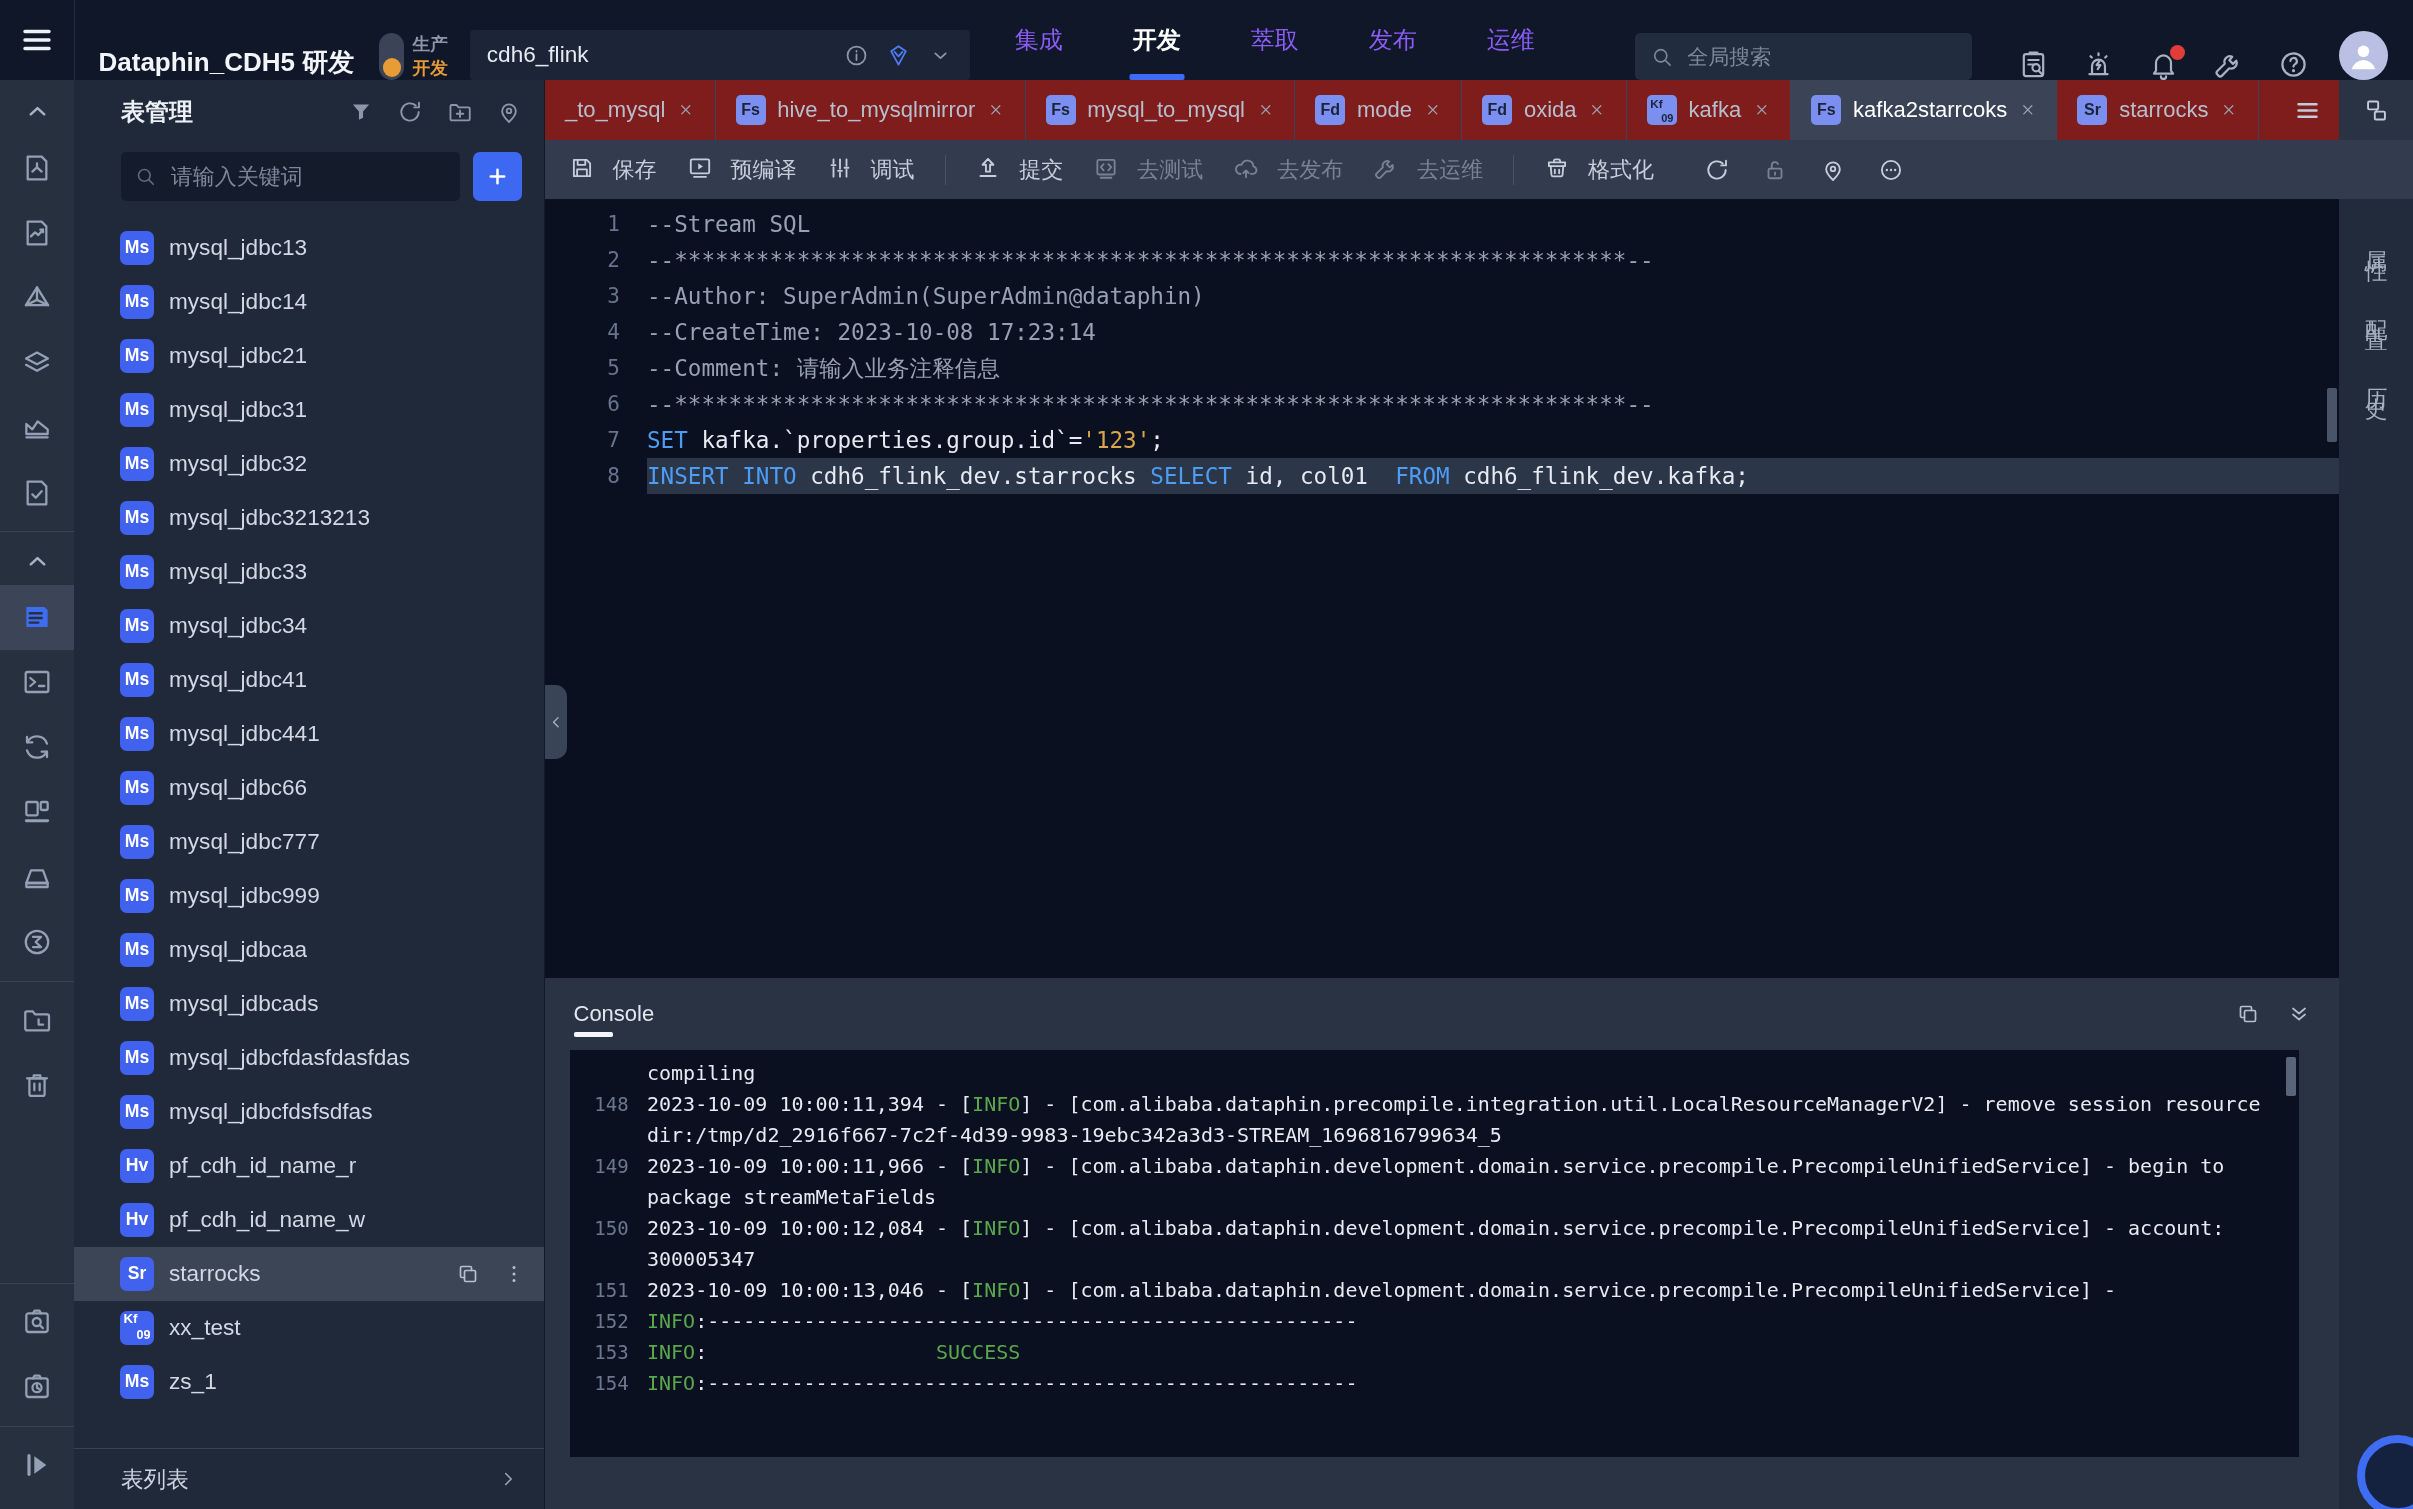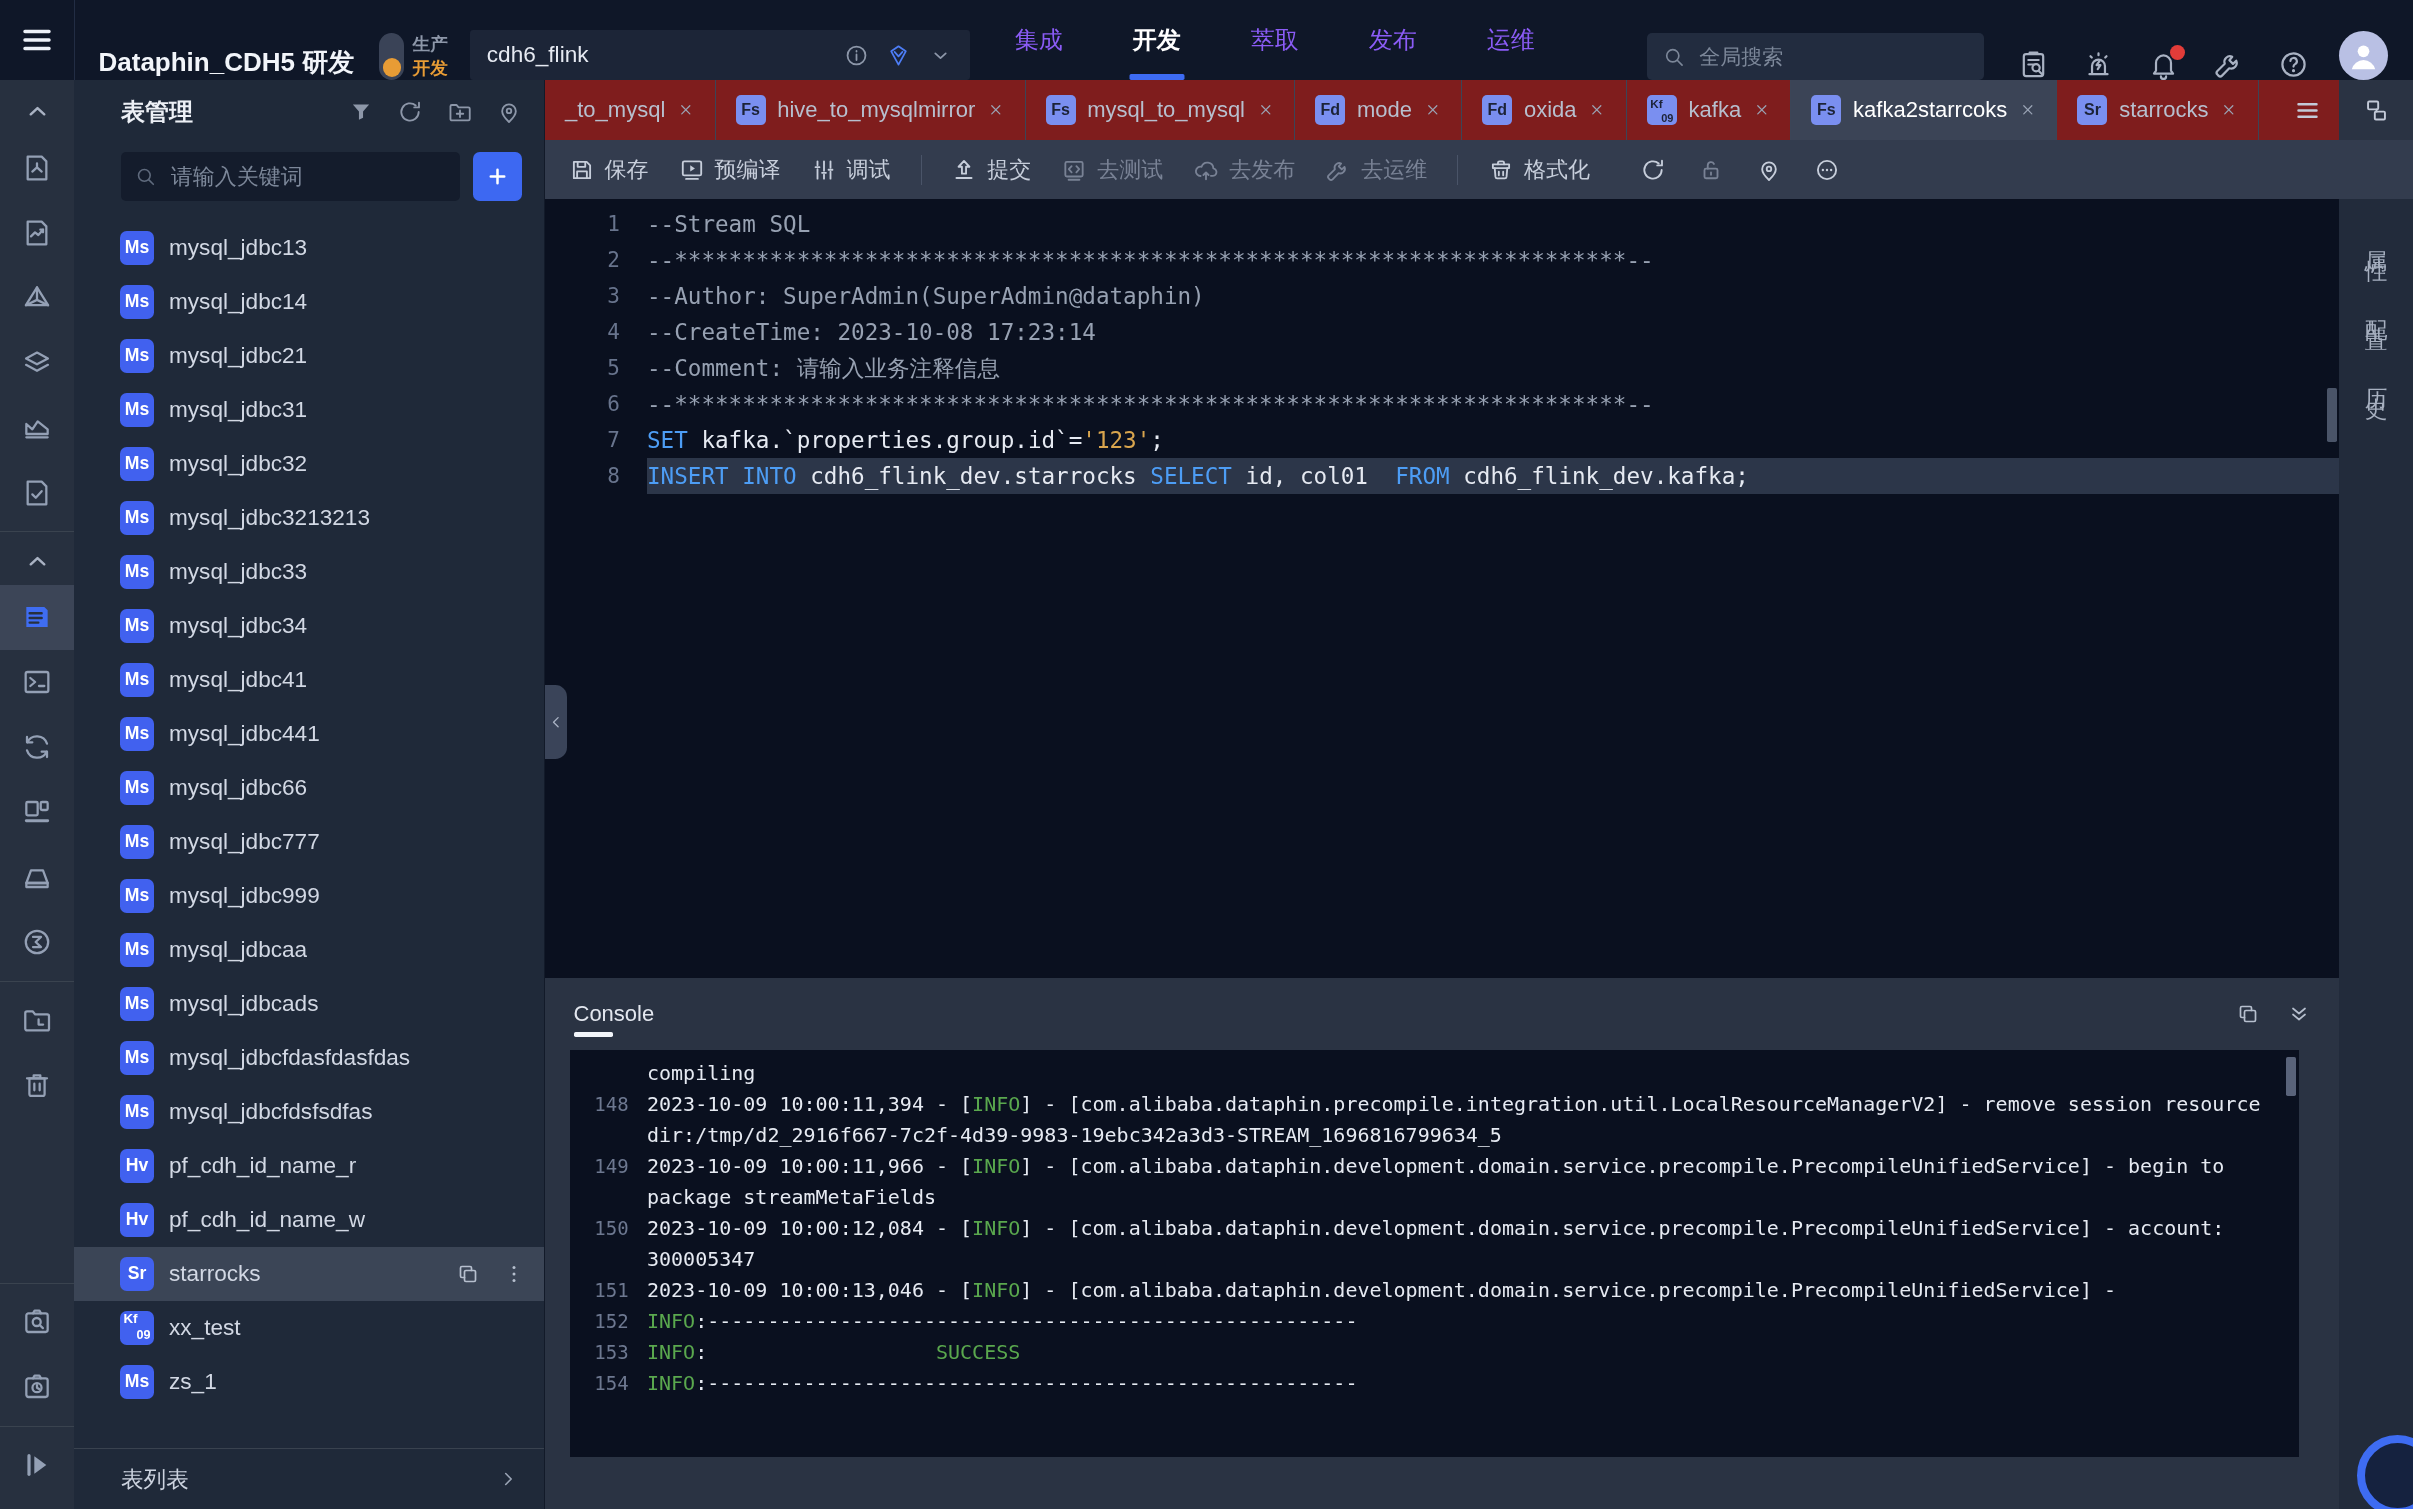--- a/index.html
+++ b/index.html
@@ -25,21 +25,21 @@
   .proj-value{flex:1;font-size:22.6px;color:#e6eaf2}
   .proj-select .ic{font-size:25px;color:#8d97a9}
   .proj-select .sel-gem{color:#4d7df5}
   .nav{display:flex;height:100%;align-items:stretch;margin-left:10px}
   .nav-item{position:relative;display:flex;align-items:center;padding:0 35px;font-size:24px;color:#8b5cf6;cursor:pointer;white-space:nowrap}
   .nav-item.active{color:#ffffff;font-weight:700}
   .nav-item.active::after{content:'';position:absolute;left:50%;transform:translateX(-50%);bottom:0;
                           width:55px;height:5.9px;background:#3d6bf3;border-radius:1.7px}
   .h-spacer{flex:1}
   .h-search{width:307px;height:47px;background:#222c3f;border-radius:5px;display:flex;align-items:center;
-            padding:0 15px;gap:11.7px;margin-right:34px}
+            padding:0 15px;gap:11.7px;margin-right:46px}
   .h-search .ic{font-size:23.5px;color:#7c8799}
   .h-search input{background:transparent;border:0;outline:none;color:#dfe4ee;font-size:21px;width:100%;font-family:inherit}
   ::placeholder{color:#7c8799;opacity:1}
   .h-icons{display:flex;align-items:center;gap:34px;margin-right:30px}
   .h-icon-wrap{position:relative;font-size:31px;color:#a9b2c3;cursor:pointer;line-height:0}
   .bell-dot{position:absolute;top:-4.2px;right:-5.9px;width:15px;height:15px;border-radius:50%;background:#e23c39}
   .avatar{width:49px;height:49px;border-radius:50%;background:#b9c0e4;display:flex;align-items:center;justify-content:center;cursor:pointer;overflow:hidden}
   .avatar .ic{font-size:39px;color:#ffffff}
 
   
@@ -89,21 +89,21 @@
   .tab .close{font-size:17.6px;color:#9aa4b5;line-height:0}
   .tab-badge{min-width:30px;width:30px;height:30px;border-radius:5px;background:#7a8ff0;color:#1c2337;
              font-weight:700;font-size:16px;display:flex;align-items:center;justify-content:center}
   .tab-badge.kf{flex-direction:column;align-items:stretch;justify-content:space-between;padding:2.5px 3.4px;box-sizing:border-box}
   .tab-badge.kf .bm{font-size:11.7px;line-height:11px;text-align:left}
   .tab-badge.kf .bs{font-size:11px;line-height:10px;text-align:right}
   .tabbar-end{flex:0 0 auto;display:flex;align-items:center;padding:0 18.4px;font-size:27px;color:#c3cad8}
   .tabbar-end .ic{cursor:pointer}
 
   .toolbar{flex:0 0 59px;background:#333c4e;display:flex;align-items:center;padding:0 23.5px;gap:30px}
-  .tbtn{display:flex;align-items:center;gap:10px;font-size:22px;color:#c7cedb;cursor:pointer;white-space:nowrap}
+  .tbtn{display:flex;align-items:flex-start;gap:18px;font-size:22px;color:#c7cedb;cursor:pointer;white-space:nowrap}
   .tbtn .ic{font-size:26px}
   .tbtn.disabled{color:#798295;cursor:default}
   .tb-div{width:0.8px;height:30px;background:#4a5468;flex:0 0 0.8px}
   .toolbar-right{display:flex;gap:32px;margin-left:20px;align-items:center;font-size:26px;color:#c7cedb}
   .toolbar-right .tbtn .ic{font-size:26px}
 
   .editor{flex:1;background:#0a101f;font-family:"DejaVu Sans Mono",monospace;font-size:22.6px;
           padding-top:6.7px;position:relative;min-height:0;overflow:hidden;cursor:text}
   .eline{display:flex;height:36px;line-height:36px}
   .lnum{flex:0 0 102px;text-align:right;padding-right:27px;color:#68748d;font-size:21px;box-sizing:border-box}

